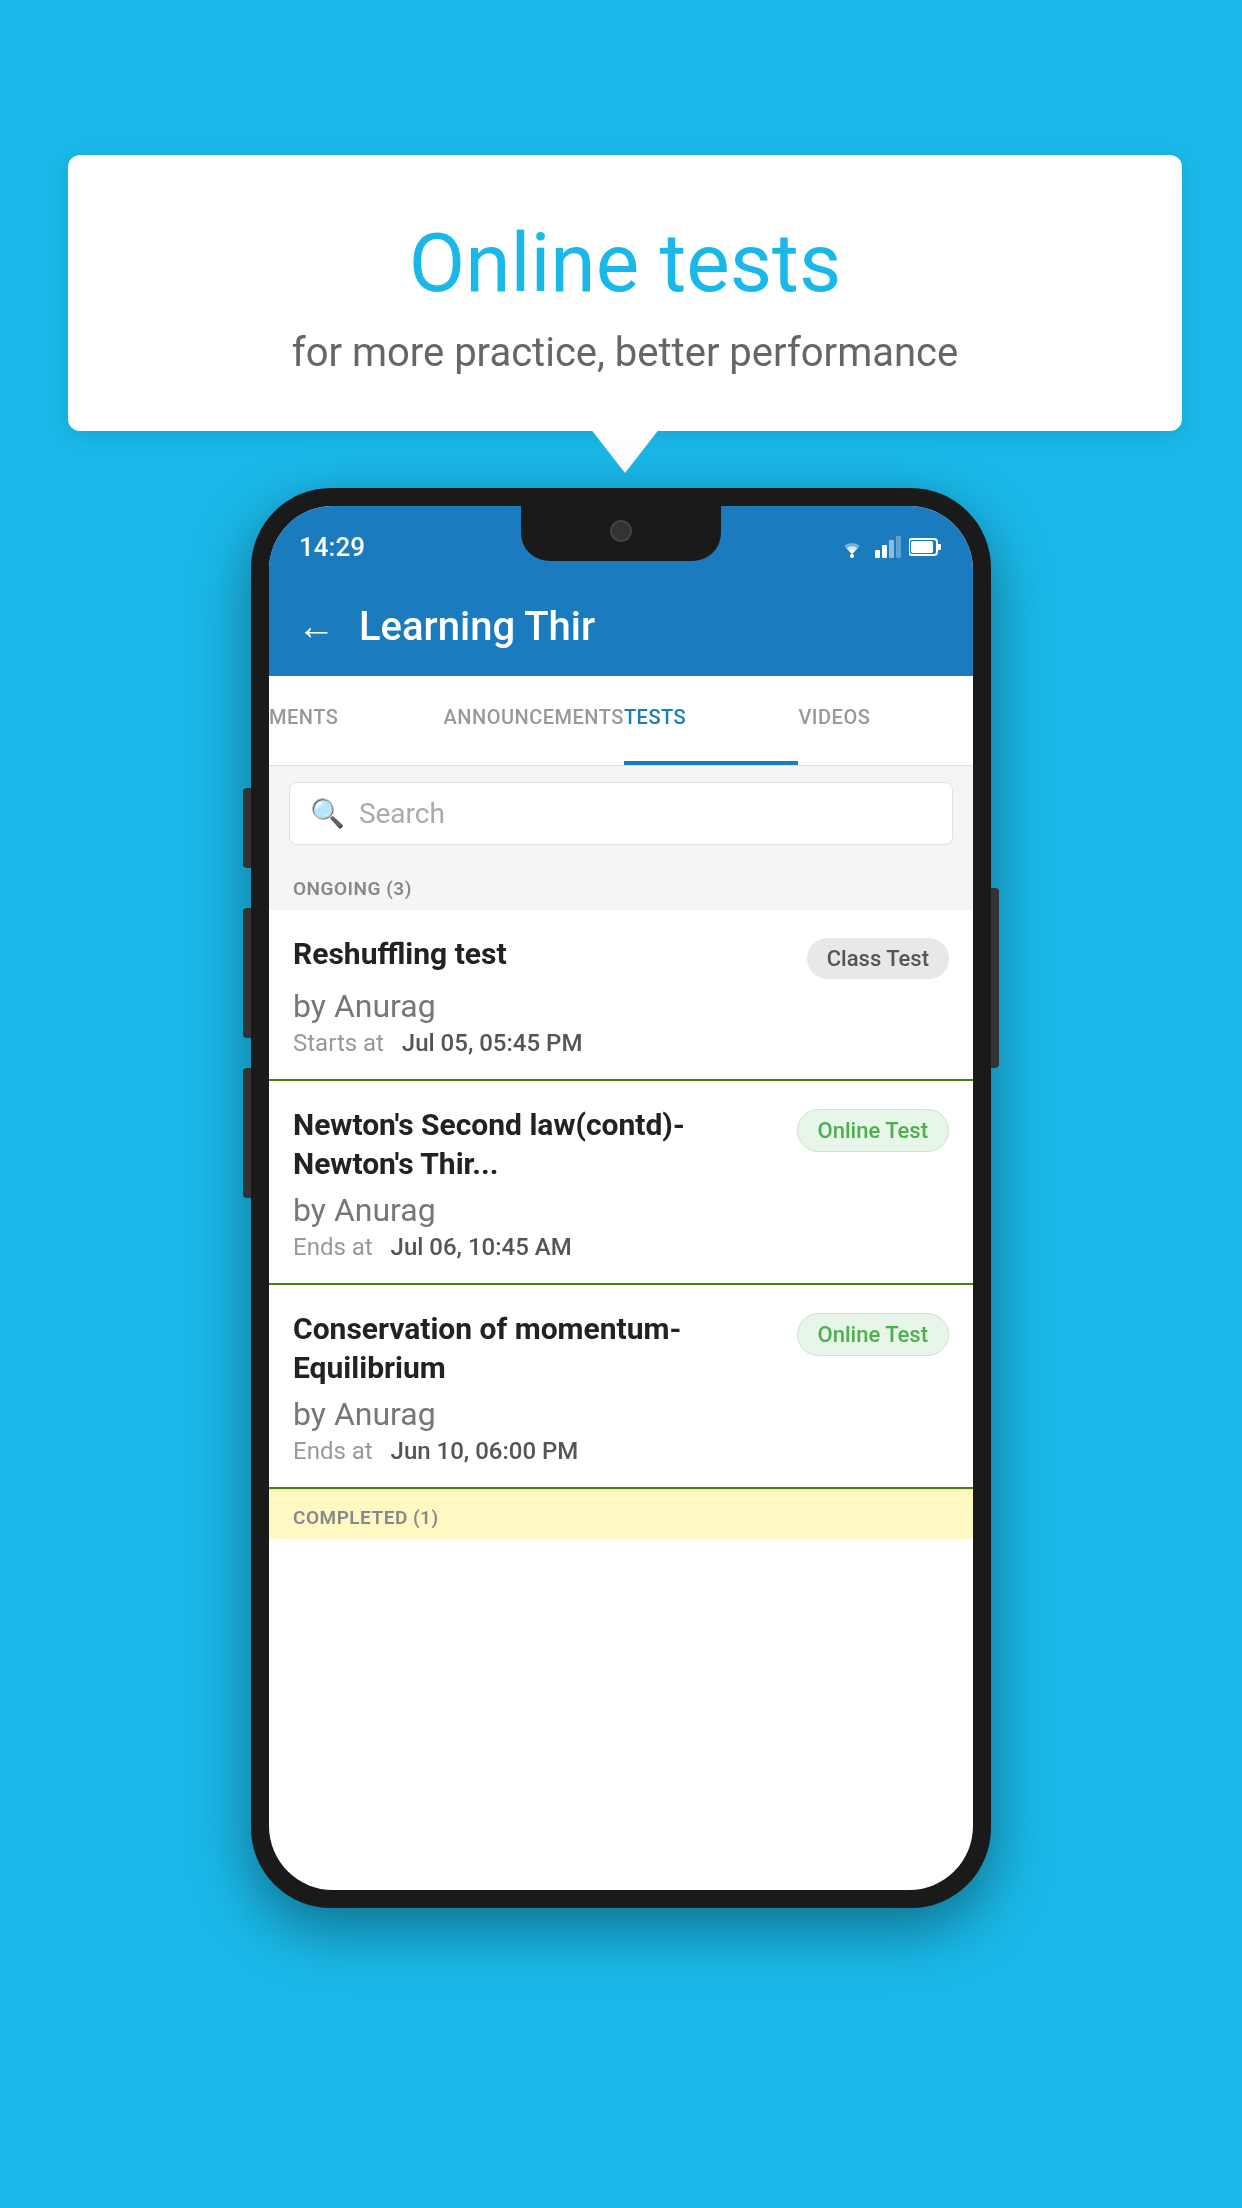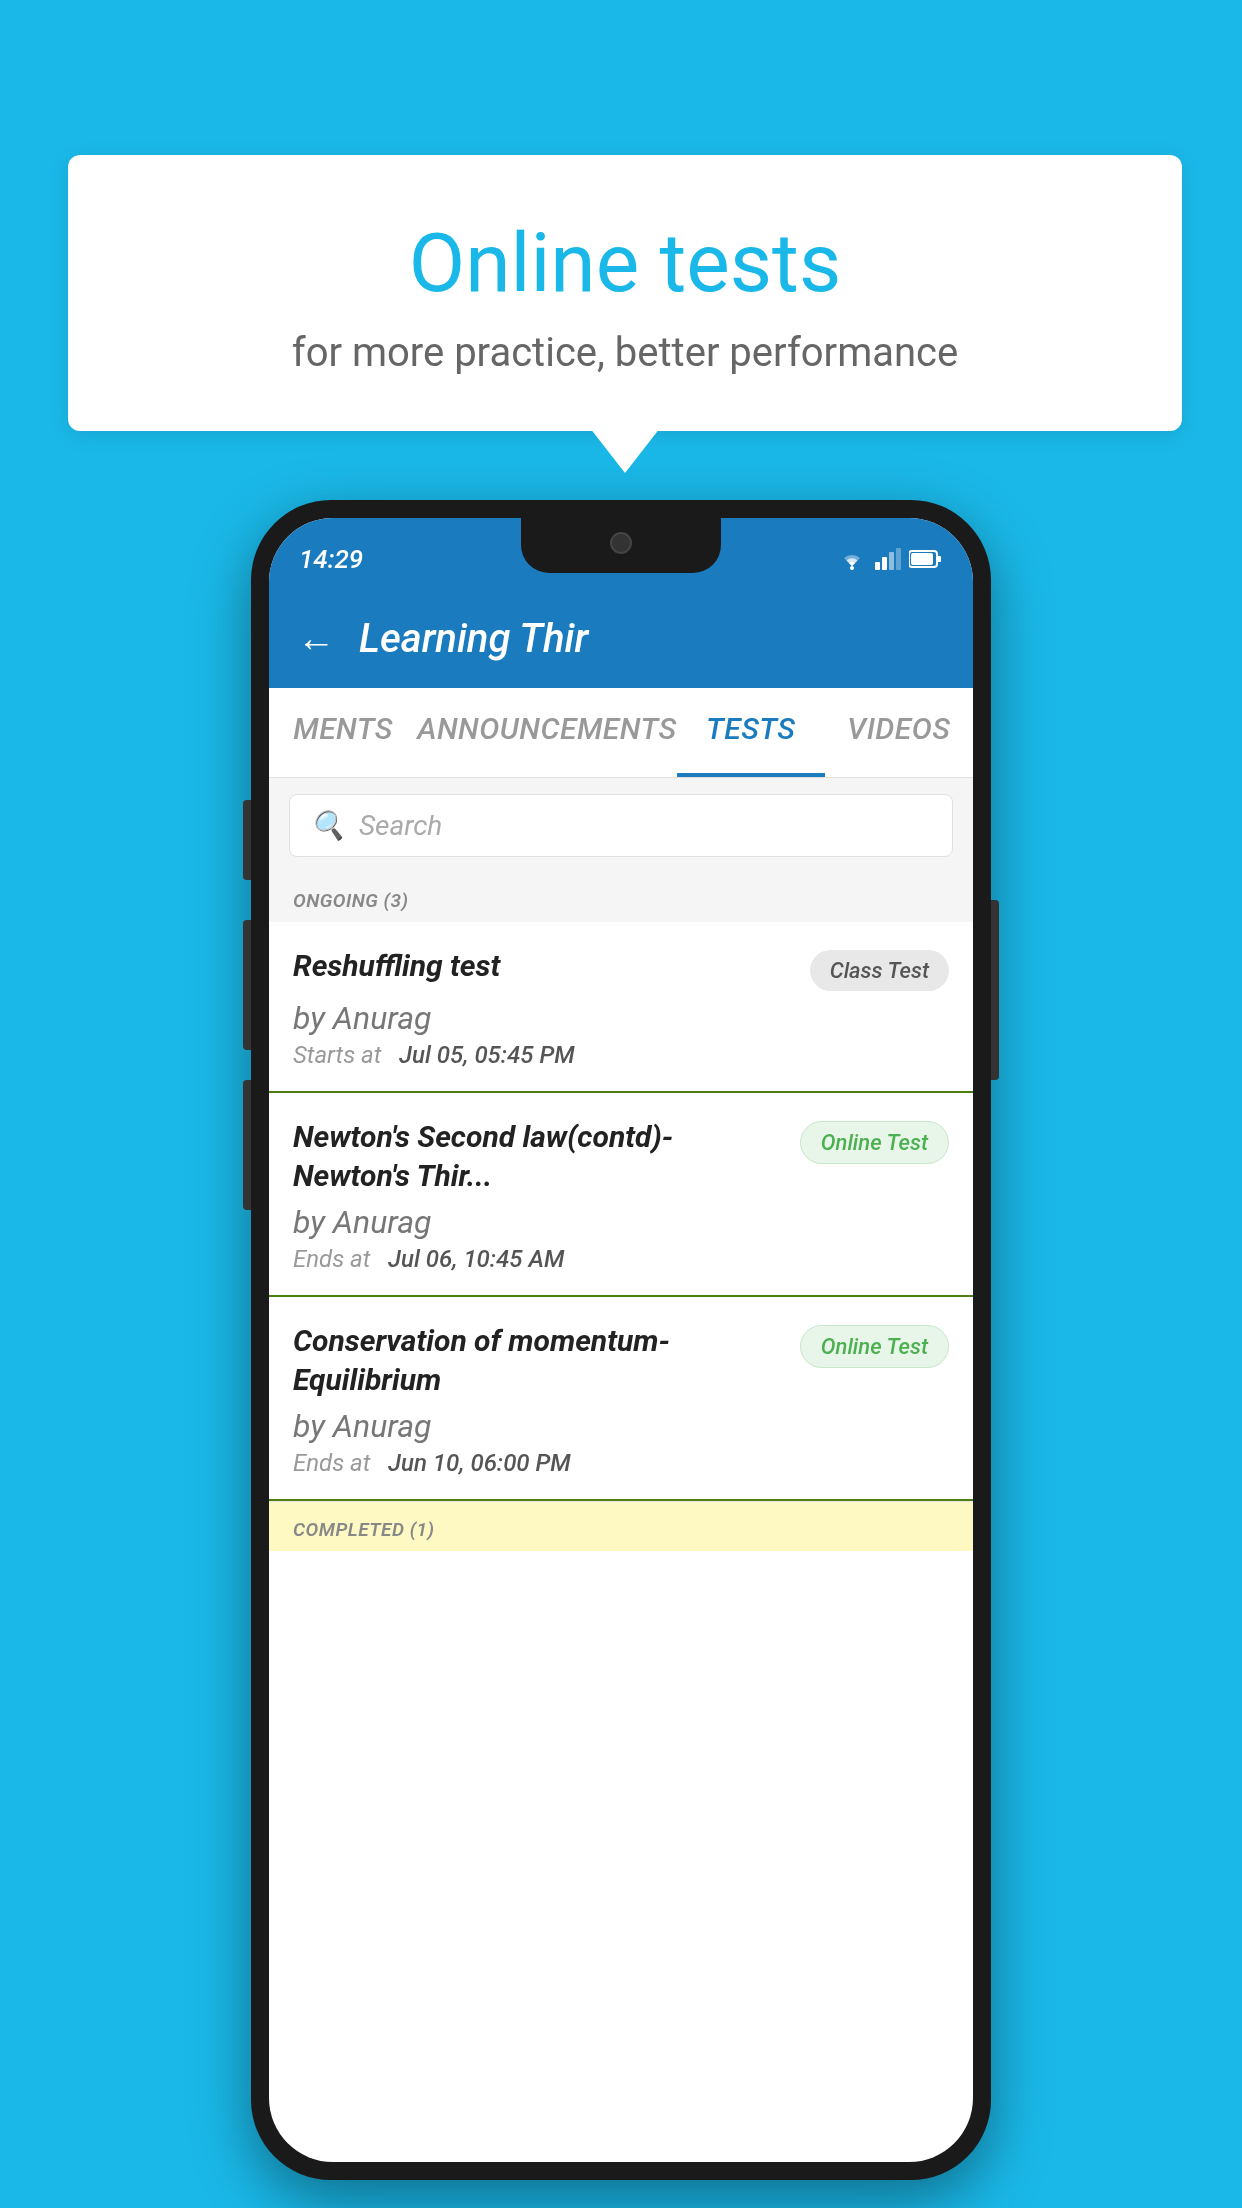--- a/index.html
+++ b/index.html
@@ -45,26 +45,25 @@
     }
     .bubble-subtitle {
       font-size: 40px;
       color: #666;
       font-weight: 400;
     }
 
     
     .phone-container {
       position: absolute;
-      top: 500px;
+      top: 488px;
       left: 50%;
       transform: translateX(-50%);
       width: 740px;
-      height: 1680px;
-      font-style: italic;
+      height: 1420px;
     }
 
     
     .phone-frame {
       position: absolute;
       top: 0;
       left: 0;
       width: 100%;
       height: 100%;
       background: #1a1a1a;
@@ -191,22 +190,21 @@
       display: flex;
       align-items: flex-end;
       border-bottom: 1px solid #e0e0e0;
       overflow: hidden;
     }
     .tab-item {
       flex: 1;
       height: 100%;
       display: flex;
       align-items: center;
-      justify-content: center;
-      font-size: 30px;
+      font-size: 20px;
       color: #999;
       font-weight: 500;
       letter-spacing: 0.5px;
       text-transform: uppercase;
       cursor: pointer;
       position: relative;
       padding-bottom: 8px;
     }
     .tab-item.active {
       color: #1a7bbf;

